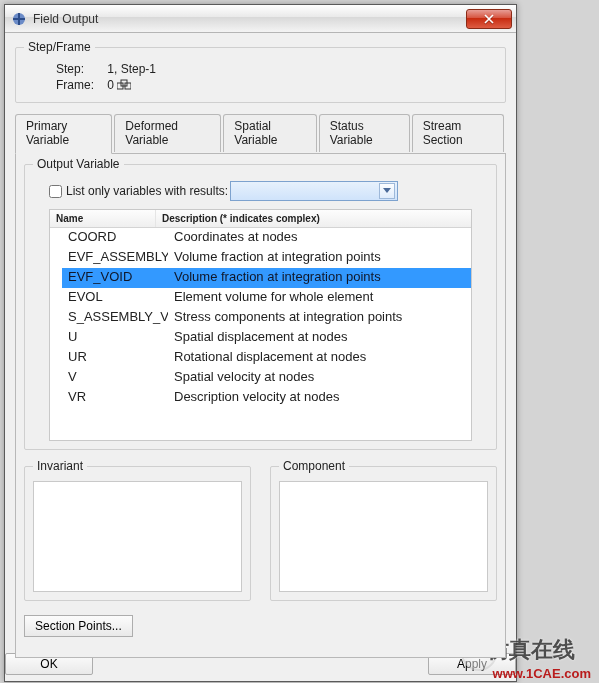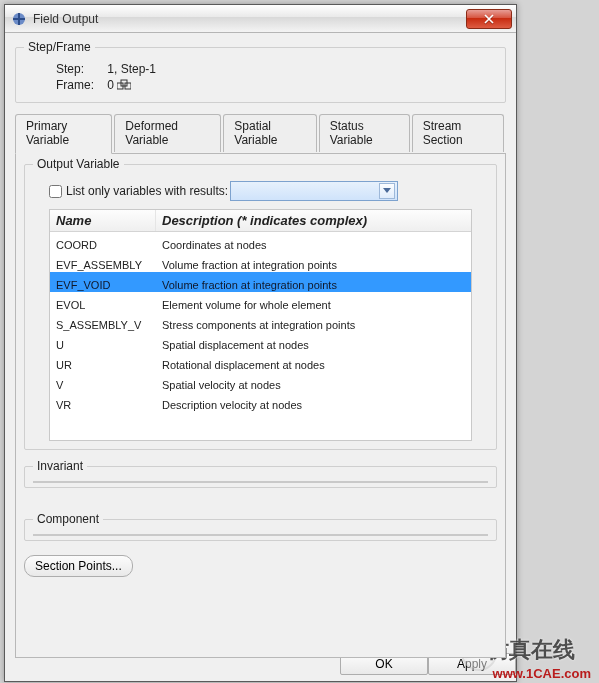--- a/index.html
+++ b/index.html
@@ -18,34 +18,34 @@
   .frame-icon { display:inline-block; width:14px; height:12px; vertical-align:-2px; }
   .tabs { display:flex; align-items:flex-start; margin-top:10px; position:relative; }
   .tab { border:1px solid #b8b8b8; border-bottom:none; background:#eee; padding:4px 10px 5px; font-size:12px; margin-right:2px; border-radius:3px 3px 0 0; color:#222; cursor:pointer; position:relative; top:1px; }
   .tab.active { background:#f0f0f0; border-bottom:1px solid #f0f0f0; z-index:2; padding-bottom:6px; top:1px; }
   .tab-panel { border:1px solid #b8b8b8; padding:8px; position:relative; z-index:1; background:#f0f0f0; height:505px; }
   .list-row { display:flex; align-items:center; margin:4px 0 8px; }
   .list-row input[type=checkbox] { margin:0 4px 0 0; }
   .dropdown { width:168px; height:20px; border:1px solid #7da2ce; background:linear-gradient(#e7f1fc,#cfe3fb); display:inline-flex; align-items:center; justify-content:flex-end; padding:0 2px; margin-left:2px; }
   .dropdown .arrow { width:16px; height:16px; border:1px solid #9db8d9; background:linear-gradient(#fbfdff,#e0ecfb); display:flex; align-items:center; justify-content:center; }
   .table-wrap { border:1px solid #c9c9c9; background:#fff; height:232px; overflow:hidden; }
-  .thead { display:flex; background:linear-gradient(#fdfdfd,#efefef); border-bottom:1px solid #d4d4d4; font-weight:bold; font-size:13px;font-style:italic; }
+  .thead { display:flex; background:linear-gradient(#fdfdfd,#efefef); border-bottom:1px solid #d4d4d4; font-weight:bold; font-size:10px; }
   .th { padding:3px 6px; }
   .th.name { width:106px; border-right:1px solid #e5e5e5; }
   .th.desc { flex:1; }
-  .tr { display:flex; font-size:11px; height:20px; align-items:flex-end; }
+  .tr { display:flex; font-size:13px; height:20px; align-items:flex-start;margin-left:12px; }
   .tr.selected { background:#3399ff; color:#0f172a; }
   .td { padding:1px 6px; overflow:hidden; white-space:nowrap; text-overflow:clip; }
   .td.name { width:106px; }
   .td.desc { flex:1; }
-  .twocol { display:flex; gap:19px; margin-top:10px;flex-direction:column; }
+  .twocol { display:flex; gap:19px; margin-top:10px; }
   .twocol .group { flex:1; height:135px; }
   .twocol .inner { border:1px solid #c9c9c9; background:#fff; position:absolute; left:8px; right:8px; top:14px; bottom:8px; }
-  .sect-btn { margin-top:8px; border:1px solid #adadad; background:linear-gradient(#fcfcfc,#e9e9e9); padding:3px 10px; font-size:12px; cursor:pointer; border-radius:10px; }
-  .dlg-buttons { position:absolute; left:0; right:0; bottom:6px; display:flex; justify-content:flex-end; }
+  .sect-btn { margin-top:8px; border:1px solid #adadad; background:linear-gradient(#fcfcfc,#e9e9e9); padding:3px 10px; font-size:12px; cursor:pointer; border-radius:0; }
+  .dlg-buttons { position:absolute; left:0; right:0; bottom:6px; display:flex; justify-content:space-between; gap:130px; }
   .dlg-btn { width:88px; height:22px; border:1px solid #adadad; background:linear-gradient(#fcfcfc,#e9e9e9); font-size:12px; border-radius:2px; cursor:pointer; }
   .watermark1 { position:absolute; right:24px; bottom:18px; font-size:22px; color:#404040; font-weight:bold; font-family:"Microsoft YaHei","SimHei",sans-serif; text-shadow:0 0 2px #fff; pointer-events:none; opacity:.9; }
   .watermark2 { position:absolute; right:8px; bottom:2px; font-size:13px; color:#b91c1c; font-weight:bold; pointer-events:none; }
   .wmcircle { position:absolute; right:102px; bottom:12px; width:36px; height:36px; border:2px solid #c9c9c9; border-radius:50%; background:radial-gradient(#fff,#e2e2e2); opacity:.5; pointer-events:none; display:flex; align-items:center; justify-content:center; font-size:18px; color:#7a7a7a; }
 </style>
 </head>
 <body>
 
 <div class="window">
   <div class="titlebar">

